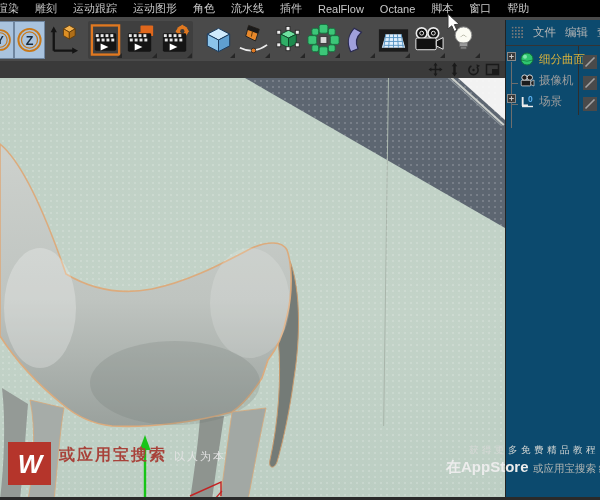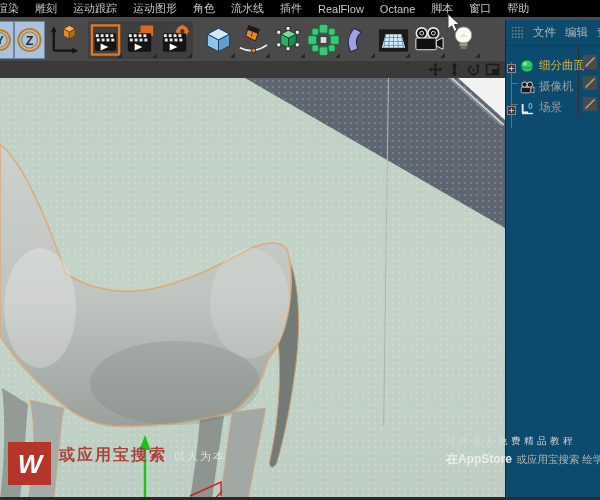--- a/index.html
+++ b/index.html
@@ -31,21 +31,21 @@
            background:#0c4a6e; border-left:1px solid #232323; overflow:hidden; z-index:5; }
   .panel-header { height:26px; display:flex; align-items:center; gap:9px; padding-left:5px;
            font-size:11.5px; color:#b4b4b4; white-space:nowrap; border-bottom:1px solid #343434; }
   .grip { width:13px; height:13px; flex:0 0 auto;
           background-image:radial-gradient(#7a7a7a 30%, rgba(0,0,0,0) 34%);
           background-size:3.2px 3.2px; }
   .om-rows { position:relative; padding-top:6px; }
   .om-divider { position:absolute; left:72px; top:0; bottom:0; width:1px; background:#2e2e2e; }
   .tree-vline { position:absolute; left:5px; top:16px; width:1px; height:66px; background:#6e6e6e; }
   .tree-stub { position:absolute; left:5px; width:7px; height:1px; background:#6e6e6e; }
-  .om-row { position:relative; height:21px; display:flex; align-items:flex-end; font-size:11.5px;
+  .om-row { position:relative; height:21px; display:flex; align-items:flex-start; font-size:11.5px;
             color:#9c9c9c; white-space:nowrap; cursor:default; }
   .om-row .lbl { margin-left:4px; }
   .om-row.selected .lbl { color:#d9b23c; }
   .expand { width:9px; height:9px; margin-left:1px; flex:0 0 auto; }
   .noexpand { width:10px; flex:0 0 auto; }
   .obj-icon { width:16px; height:14px; margin-left:3px; flex:0 0 auto; display:flex; align-items:center; justify-content:center; }
   .slash { position:absolute; right:3px; top:3px; width:14px; height:14px; background:#4a4a4a; }
 
   
   .viewport { position:absolute; left:0; top:61px; width:505px; height:439px; }
@@ -70,27 +70,27 @@
   .horse-svg { position:absolute; inset:0; }
 
   
   .wm-left { position:absolute; left:8px; top:364px; display:flex; align-items:flex-start; gap:8px; }
   .wm-logo { width:43px; height:43px; background:#b5352b; display:flex; align-items:center; justify-content:center; }
   .wm-left .brandline { display:flex; align-items:baseline; margin-top:3px; }
   .wm-brand { font-size:16px; font-weight:bold; color:#a8423a; letter-spacing:2px; }
   .wm-slogan { font-size:11px; color:#e3e3e3; margin-left:7px; letter-spacing:2px; }
   .wm-subline { font-size:10px; color:#e6e6e6; letter-spacing:8px; margin-top:8px; }
 
-  .wm-right { position:absolute; left:446px; top:435px; width:153px; z-index:20; }
+  .wm-right { position:absolute; left:446px; top:444px; width:153px; z-index:20;text-align:right; }
   .wm-line1 { font-size:9.5px; color:#d4d7d4; letter-spacing:3.5px; white-space:nowrap; }
   .wm-badge { margin:2px 6px 0 8px; height:14px; background:rgba(204,208,204,.85);
               display:flex; align-items:center; justify-content:center; }
   .wm-badge span { font-size:11px; font-weight:bold; color:#b93632; letter-spacing:6px; }
   .wm-line2 { margin-top:1px; white-space:nowrap; }
-  .wm-line2 .pfx { font-size:12px; font-weight:bold; color:#ececec; }
+  .wm-line2 .pfx { font-size:15px; font-weight:bold; color:#ececec; }
   .wm-line2 .rest { font-size:10.5px; color:#b3b6b3; }
 
   .bottom-strip { position:absolute; left:0; bottom:0; width:600px; height:3px; background:#2a2a2a; z-index:30; }
   .cursor { position:absolute; left:447px; top:13px; z-index:99; pointer-events:none; }
 </style>
 </head>
 <body>
 
 <div id="app">
 

